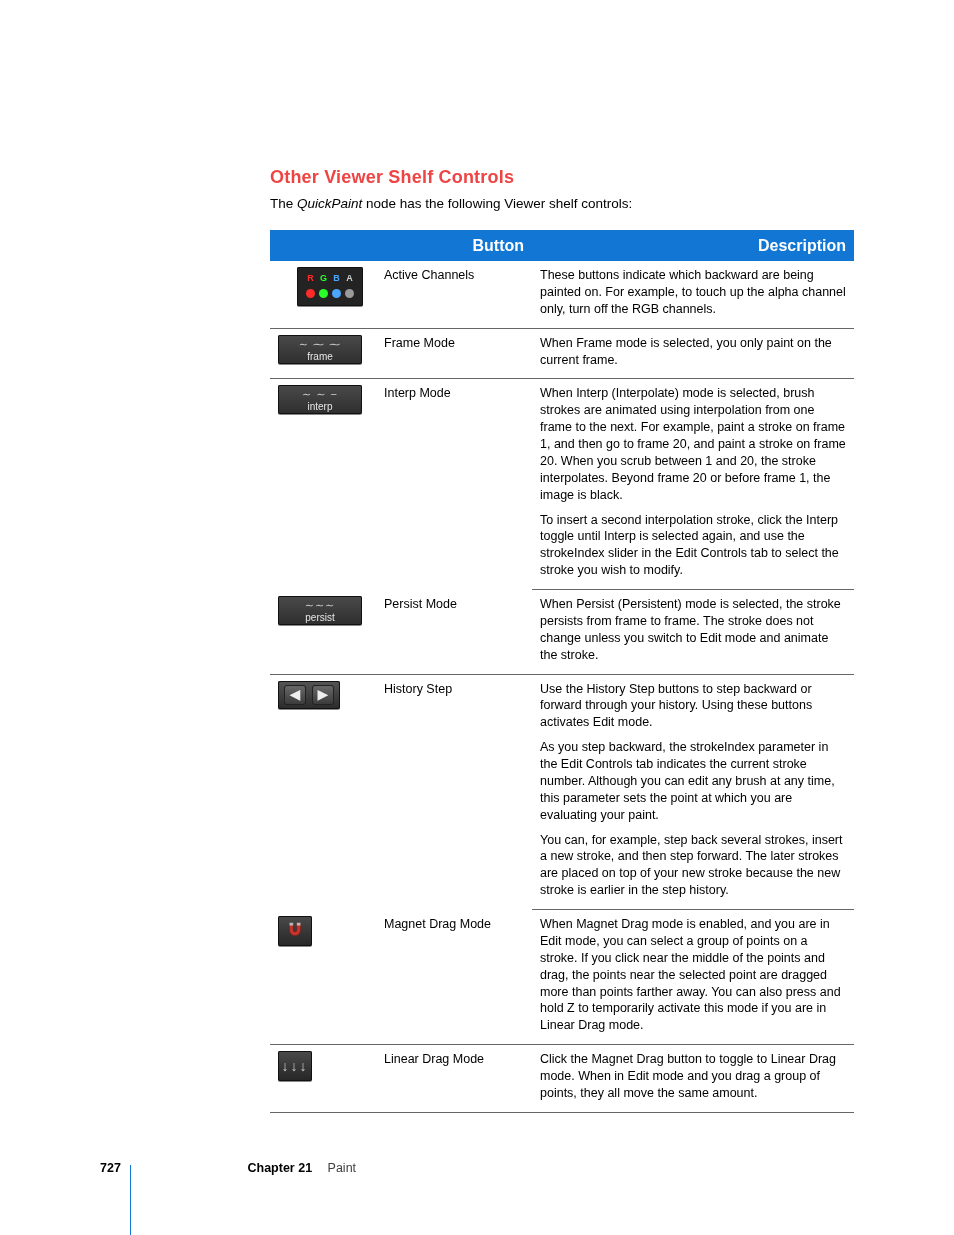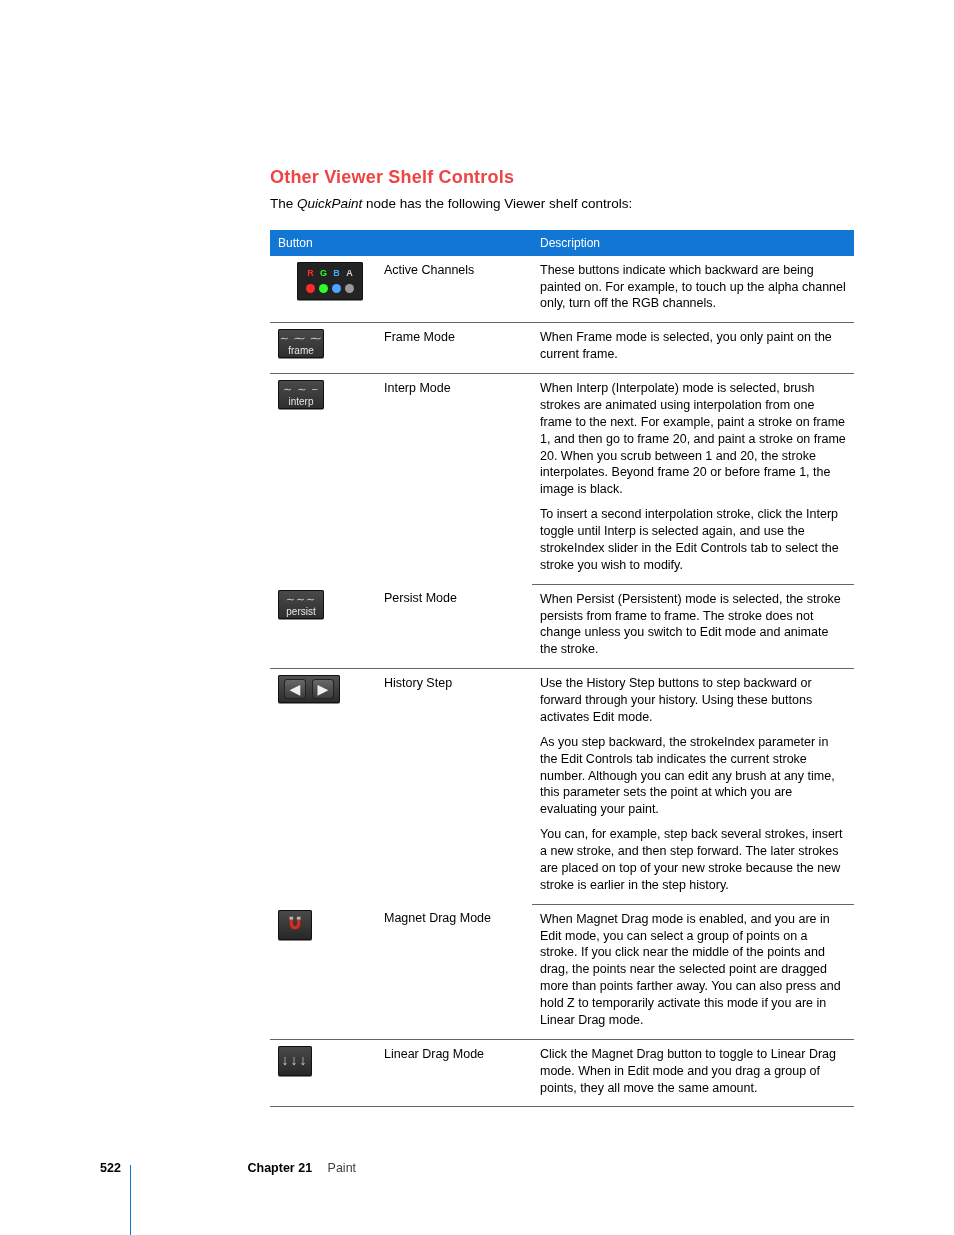--- a/index.html
+++ b/index.html
@@ -39,24 +39,24 @@
     font-size: 13.5px;
   }
   table.controls {
     width: 100%;
     border-collapse: collapse;
     font-size: 12.5px;
   }
   table.controls thead th {
     background: #1276d5;
     color: #fff;
-    text-align: left;
-    font-weight: 400;
+    text-align: right;
+    font-weight: 700;
     padding: 5px 8px;
-    font-size: 12px;
+    font-size: 16px;
   }
   table.controls thead th:first-child {
     width: 240px;
   }
   table.controls tbody td {
     vertical-align: top;
     padding: 6px 8px 10px 8px;
     border-bottom: 1px solid #666;
   }
   table.controls tbody tr.no-border td {
@@ -90,21 +90,21 @@
   .rgba-letters span { display: inline-block; width: 13px; text-align: center; }
   .rgba-dots { line-height: 8px; margin-top: 2px; }
   .rgba-dots span {
     display: inline-block; width: 9px; height: 9px; border-radius: 50%;
     margin: 0 2px;
   }
   .c-r { color:#ff2a2a; } .c-g { color:#2aff2a; } .c-b { color:#4aa6ff; } .c-a { color:#d0d0d0; }
   .d-r { background:#ff2a2a; } .d-g { background:#2aff2a; } .d-b { background:#4aa6ff; } .d-a { background:#9a9a9a; }
   
   .mode-btn {
-    width: 46px;
+    width: 84px;
     padding: 4px 0 2px 0;
     background: linear-gradient(#4a4a4a,#2e2e2e);
     text-align: center;
     color: #e6e6e6;
     font-size: 10px;
     line-height: 11px;
   }
   .mode-btn .waves {
     display: block;
     color: #cfcfcf;
@@ -266,19 +266,19 @@
           <span class="btn-img linear-btn">↓↓↓</span>
         </td>
         <td class="cell-name">Linear Drag Mode</td>
         <td class="cell-desc">Click the Magnet Drag button to toggle to Linear Drag mode. When in Edit mode and you drag a group of points, they all move the same amount.</td>
       </tr>
 
     </tbody>
   </table>
 
   <div class="footer">
-    <span class="pnum">522</span>
+    <span class="pnum">727</span>
     <span class="chapter">Chapter 21</span>
     <span class="chtitle">Paint</span>
   </div>
 
   <div class="left-rule"></div>
 </div>
 
 </body></html>

